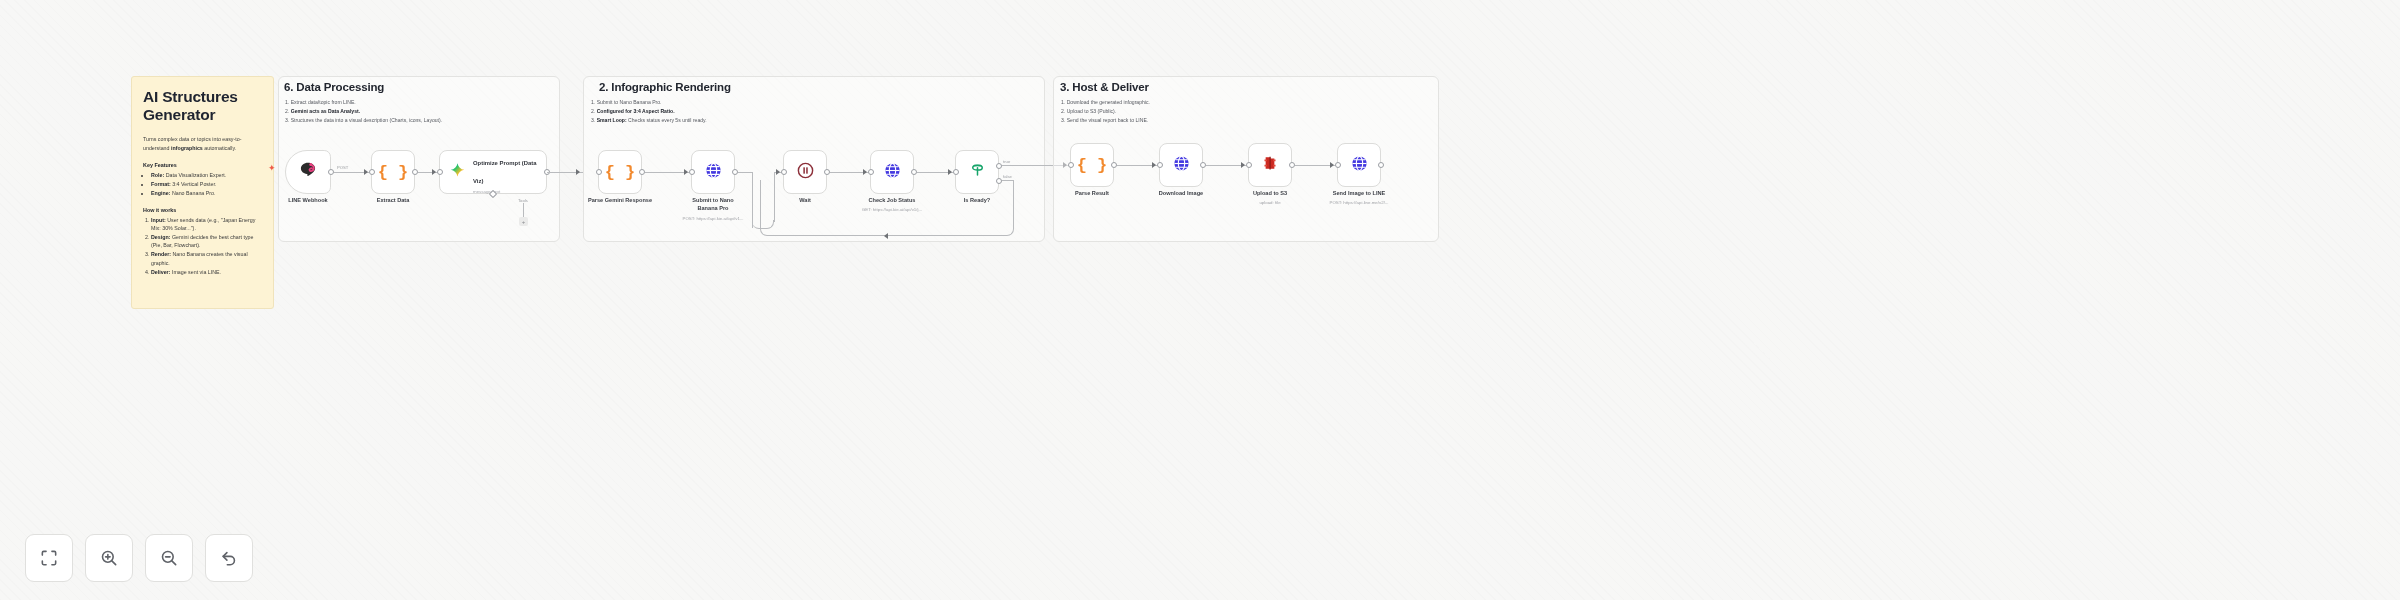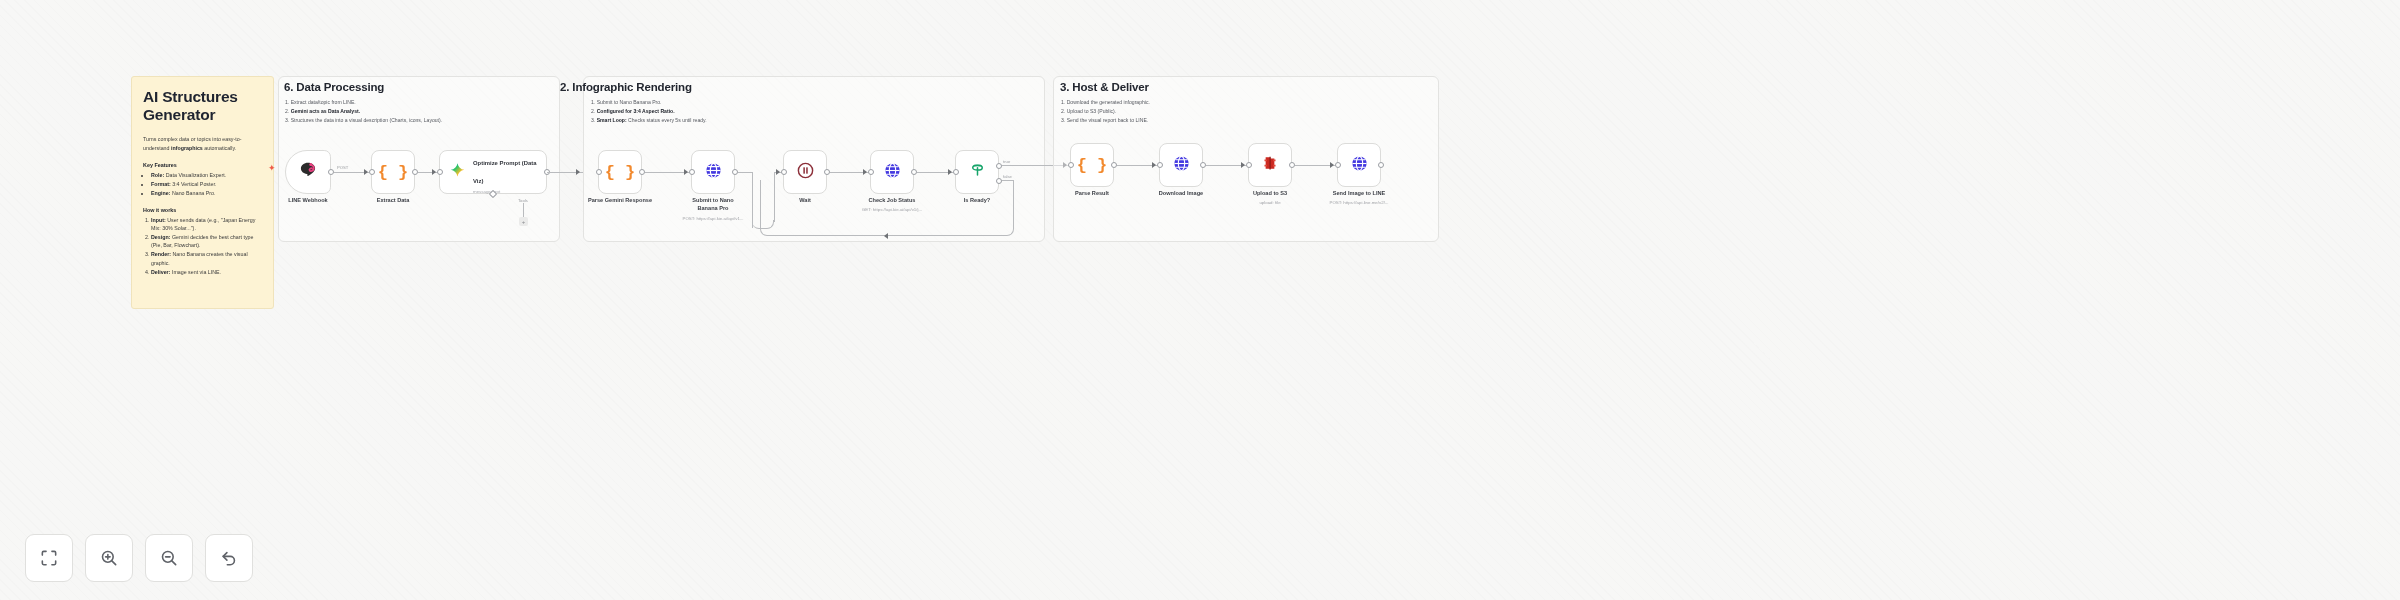--- a/index.html
+++ b/index.html
@@ -316,21 +316,21 @@
     <span class="port diamond"></span>
   </div>
   <div class="edge-label" style="left:518px; top:198px;">Tools</div>
   <div class="edge-v" style="left:523px; top:203px; height:15px;"></div>
   <div class="plus-btn" style="left:519px; top:217px;">+</div>
 
   <div class="edge" style="left:547px; top:172px; width:36px;"></div>
   <div class="arrow" style="left:576px; top:169px;"></div>
 
   <div class="group" style="left:583px; top:76px; width:462px; height:166px;"></div>
-  <div class="group-title" style="left:560px; top:81px;">2. Infographic Rendering</div>
+  <div class="group-title" style="left:599px; top:81px;">2. Infographic Rendering</div>
   <div class="group-steps" style="left:591px; top:98px;">
     <div><span>1. </span><span>Submit to Nano Banana Pro.</span></div>
     <div><span>2. </span><b>Configured for 3:4 Aspect Ratio.</b></div>
     <div><span>3. </span><b>Smart Loop:</b><span> Checks status every 5s until ready.</span></div>
   </div>
 
   <div class="node" style="left:598px; top:150px;">
     <span style="font-size:17px; color:#f2892d; font-weight:bold; font-family:'Liberation Mono',monospace;">{&nbsp;}</span>
     <span class="port in"></span>
     <span class="port out"></span>

